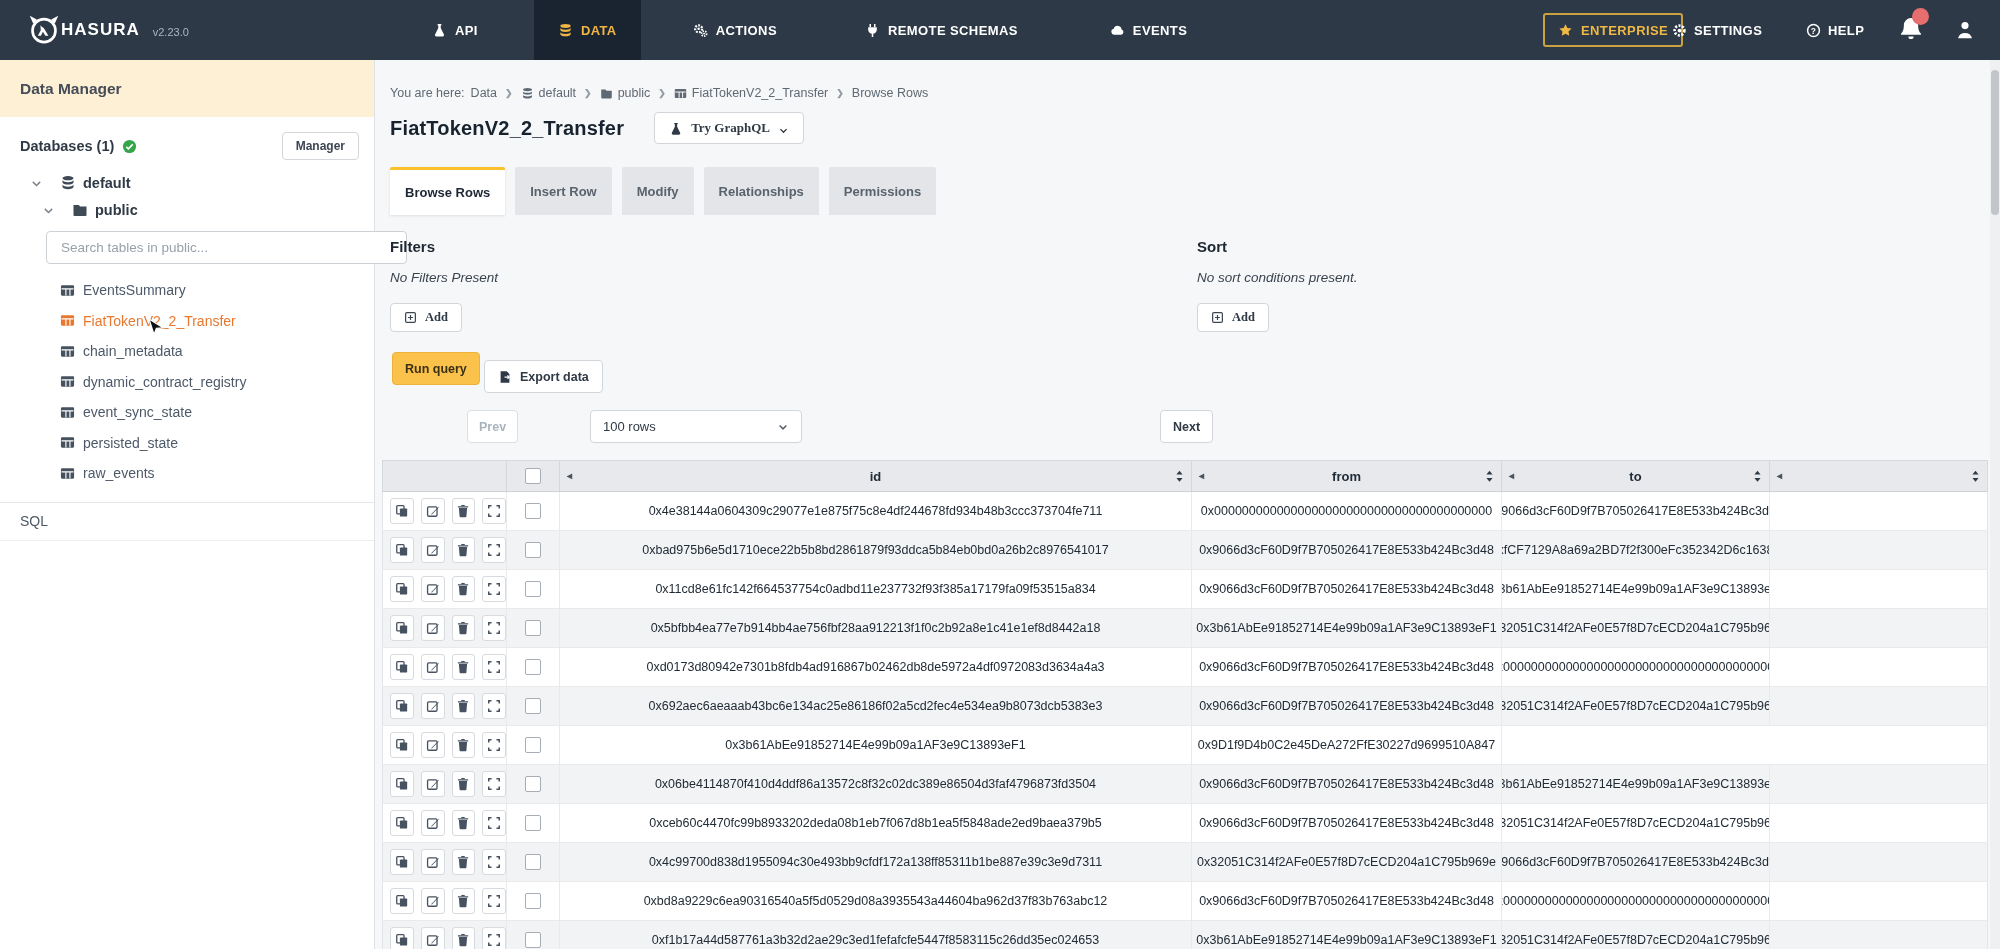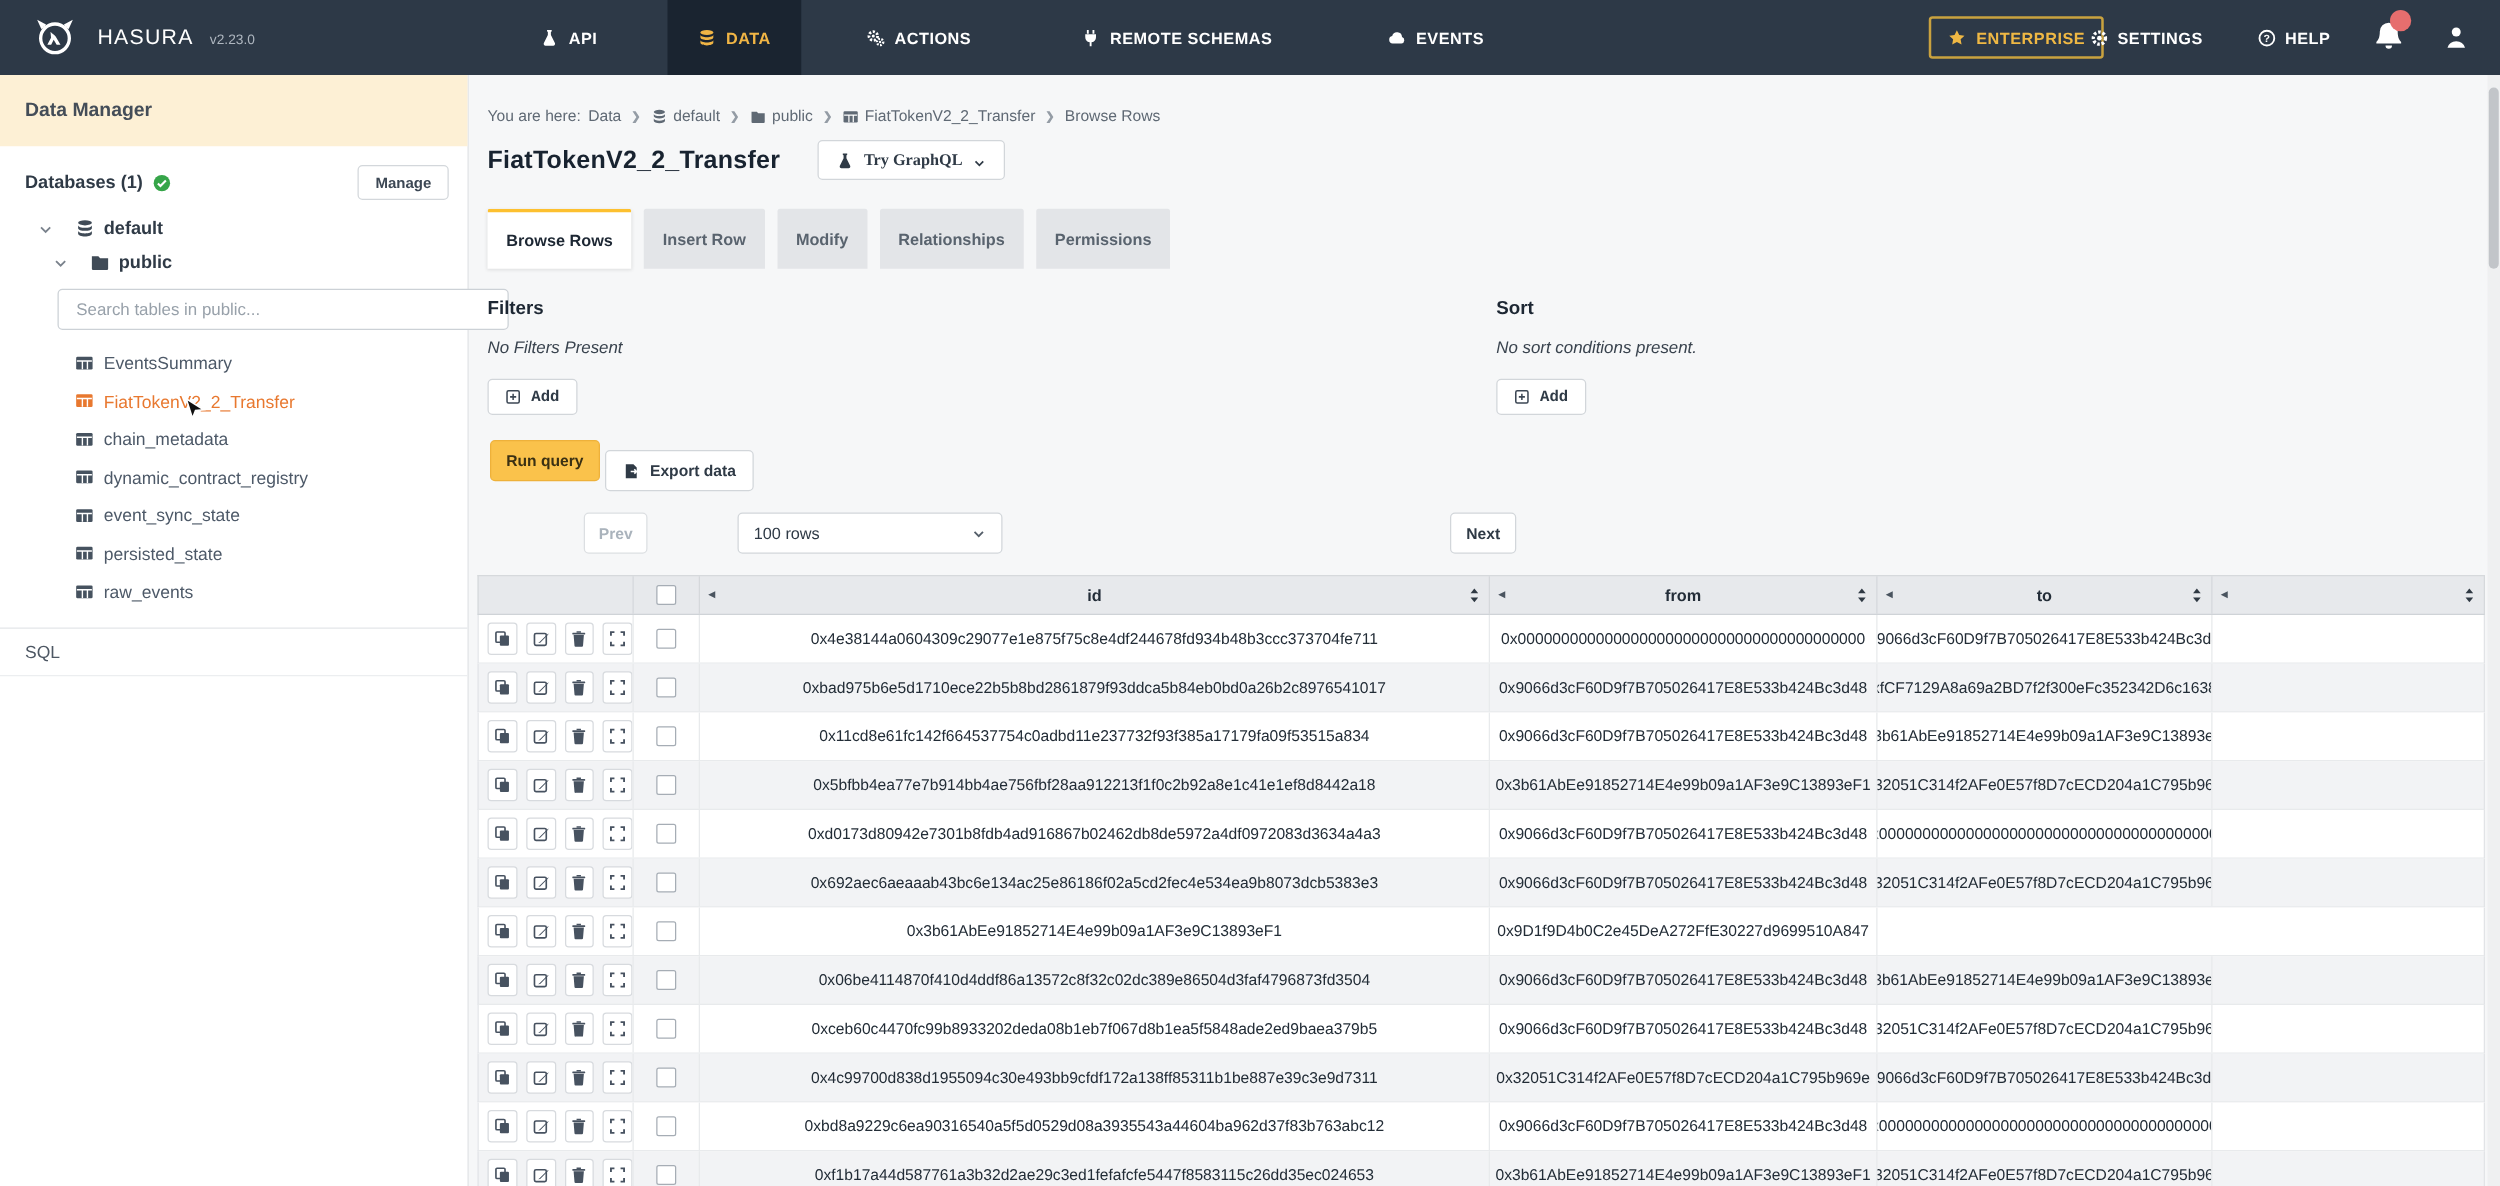--- a/index.html
+++ b/index.html
@@ -4,21 +4,21 @@
 <style>
   html,body{margin:0;padding:0}
   body{width:2000px;height:949px;position:relative;overflow:hidden;background:#f6f7f8;
        font-family:"Liberation Sans",sans-serif;color:#222c36;}
   svg{display:block}
 
   
   .navbar{position:absolute;left:0;top:0;width:2000px;height:60px;background:#2d3947;color:#fff;z-index:50}
   .nav-left{position:absolute;left:28px;top:0;height:60px;display:flex;align-items:center}
   .logo{width:32px;height:32px;color:#fff}
-  .brand{font-size:17px;font-weight:normal;letter-spacing:1px;margin-left:18px}
+  .brand{font-size:17px;font-weight:bold;letter-spacing:1px;margin-left:1px}
   .version{font-size:11px;color:#aeb6bf;margin-left:13px;margin-top:3px}
   .nav-menu{position:absolute;left:408px;top:0;height:60px;display:flex;align-items:stretch}
   .nav-item{display:flex;align-items:center;padding:0 24px;font-size:13px;font-weight:bold;
             letter-spacing:.4px;cursor:pointer;white-space:nowrap}
   .nav-item .nicon{width:15px;height:15px;margin-right:8px;color:#fff}
   .nav-item.active{background:#1a2430;color:#f0b545}
   .nav-item.active .nicon{color:#f0b545}
   .nav-item.m1{margin-left:32px}.nav-item.m2{margin-left:28px}.nav-item.m3{margin-left:40px}.nav-item.m4{margin-left:44px}
   .enterprise-btn{position:absolute;left:1543px;top:13px;height:34px;box-sizing:border-box;display:flex;align-items:center;
         padding:0 13px;border:2px solid #c9a23f;border-radius:3px;color:#efb844;font-weight:bold;font-size:13px;
@@ -81,21 +81,21 @@
   .tab{background:#e3e5e8;color:#59636e;font-weight:bold;font-size:13px;padding:0 15px;height:48px;
        display:flex;align-items:center;border-radius:2px 2px 0 0;cursor:pointer;box-sizing:border-box}
   .tab.active{background:#fff;color:#1d2733;border-top:3px solid #fdc02f;box-shadow:0 1px 3px rgba(0,0,0,.10)}
 
   .sec-heading{position:absolute;font-size:15px;font-weight:bold;color:#1d2733}
   .sec-empty{position:absolute;font-style:italic;font-size:13.5px;color:#39434e}
   .h-filters{left:14px;top:178px}.e-filters{left:14px;top:210px}
   .h-sort{left:821px;top:178px}.e-sort{left:821px;top:210px}
   .add-btn{position:absolute;display:flex;align-items:center;gap:8px;background:#fff;border:1px solid #d2d6da;
            border-radius:4px;padding:0 13px;height:29px;font-size:12.5px;font-weight:bold;color:#2f3a46;
-           cursor:pointer;font-family:Liberation Mono, monospace}
+           cursor:pointer;font-family:Liberation Serif, serif}
   .add-btn .bicon{width:13px;height:13px;color:#3c4754}
   .a-filters{left:14px;top:243px}.a-sort{left:821px;top:243px}
 
   .run-btn{position:absolute;left:16px;top:292px;height:33px;background:#fac24b;border:1px solid #eeb13a;
            border-radius:4px;padding:0 12px;font-size:12.5px;font-weight:bold;color:#3a3013;display:flex;
            align-items:center;cursor:pointer;font-family:inherit}
   .export-btn{position:absolute;left:108px;top:300px;height:33px;background:#fff;border:1px solid #d2d6da;
            border-radius:4px;padding:0 13px;font-size:12.5px;font-weight:bold;color:#2f3a46;display:flex;
            align-items:center;gap:8px;cursor:pointer;font-family:inherit}
   .export-btn .bicon{width:14px;height:14px;color:#2f3a46}
@@ -255,21 +255,21 @@
   </div>
 
   <div class="db-row">
     <span class="db-label">Databases (1)</span>
     <span class="check">
       <svg viewBox="0 0 16 16">
           <circle cx="8" cy="8" r="7" fill="#36a549"></circle>
           <path d="M4.6 8.3l2.2 2.2 4.6-4.7" stroke="#fff" stroke-width="1.8" fill="none"></path>
         </svg>
     </span>
-    <button class="manage-btn">Manage</button>
+    <button class="manage-btn">Manager</button>
   </div>
 
   <div class="tree-row tree-default">
     <span class="chev">
       <svg viewBox="0 0 16 16" fill="none" stroke="currentColor" stroke-width="1.8">
           <path d="M3.5 6l4.5 4.5L12.5 6"></path>
         </svg>
     </span>
     <span class="ticon">
       <svg viewBox="0 0 16 16" fill="currentColor">

